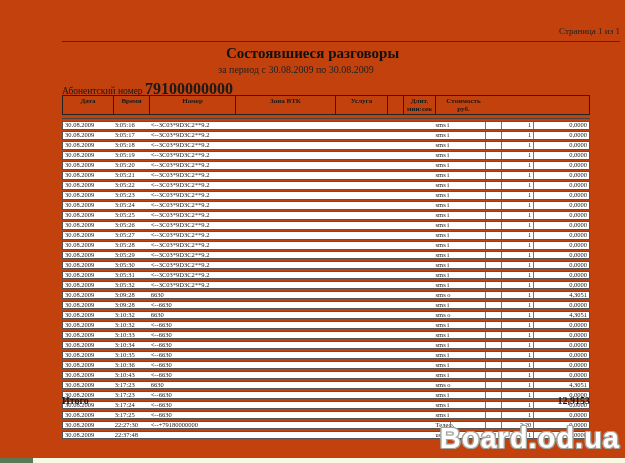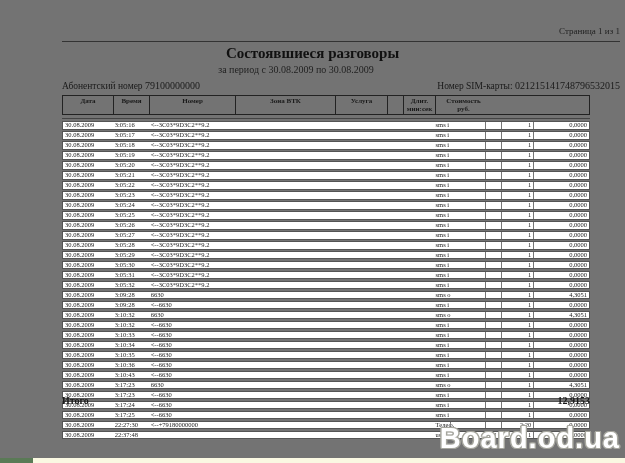--- a/index.html
+++ b/index.html
@@ -1,25 +1,25 @@
 <!DOCTYPE html>
 <html><head>
 <meta charset="utf-8">
 <style>
   html,body { margin:0; padding:0; background:#ffffff; }
   #page {
-    position:relative; width:625px; height:463px; background:#737373;
+    position:relative; width:625px; height:463px; background:#c2410c;
     font-family:"Liberation Serif", serif; color:#1a1a1a; overflow:hidden;
   }
   #page-indicator { position:absolute; top:26px; right:5px; left:0; text-align:right; font-size:9px; color:#222; }
   #top-rule { position:absolute; top:41px; left:62px; width:558px; height:0; border-top:1.2px solid #333; }
   #doc-title { position:absolute; top:45px; left:0; width:625px; text-align:center; font-size:15px; font-weight:bold; color:#111; }
   #doc-subtitle { position:absolute; top:64px; left:0; width:592px; text-align:center; font-size:10px; color:#222; }
   #subscriber-line { position:absolute; top:80px; left:62px; width:558px; display:flex; justify-content:space-between; font-size:9.5px; }
-  #subscriber-line .num { font-weight:normal; font-size:10px; }
+  #subscriber-line .num { font-weight:bold; font-size:16px; }
   
   #calls-table { position:absolute; top:95px; left:62px; width:528px; font-size:6.5px; }
   .thead { display:flex; border:1px solid #222; font-weight:bold; }
   .thead .cell { text-align:center; padding:1px 0; white-space:pre-line; line-height:1.15; font-size:7px; }
   .thead .cell + .cell { border-left:1px solid #222; }
   #header-underline { margin-top:3px; border-top:1px solid #444; }
   .tbody { margin-top:2px; }
   .trow { display:flex; border:1px solid #555; margin-top:1.4px; height:6.6px; line-height:6.4px; background:#fff; }
   .trow .cell { white-space:nowrap; overflow:hidden; }
   .cell { box-sizing:border-box; padding:0 2px; }
@@ -56,24 +56,20 @@
   <div id="top-rule"></div>
 
   <div id="doc-title">Состоявшиеся разговоры</div>
   <div id="doc-subtitle">за период с 30.08.2009 по 30.08.2009</div>
 
   <div id="subscriber-line">
     <div>
       <span>Абонентский номер</span>
       <span class="num">79100000000</span>
     </div>
-    <div>
-      <span>Номер SIM-карты:</span>
-      <span class="num">021215141748796532015</span>
-    </div>
   </div>
 
   <div id="calls-table">
     <div class="thead">
         <div class="cell c0">Дата</div>
         <div class="cell c1">Время</div>
         <div class="cell c2">Номер</div>
         <div class="cell c4">Зона ВТК</div>
         <div class="cell c5">Услуга</div>
         <div class="cell c6"></div>

